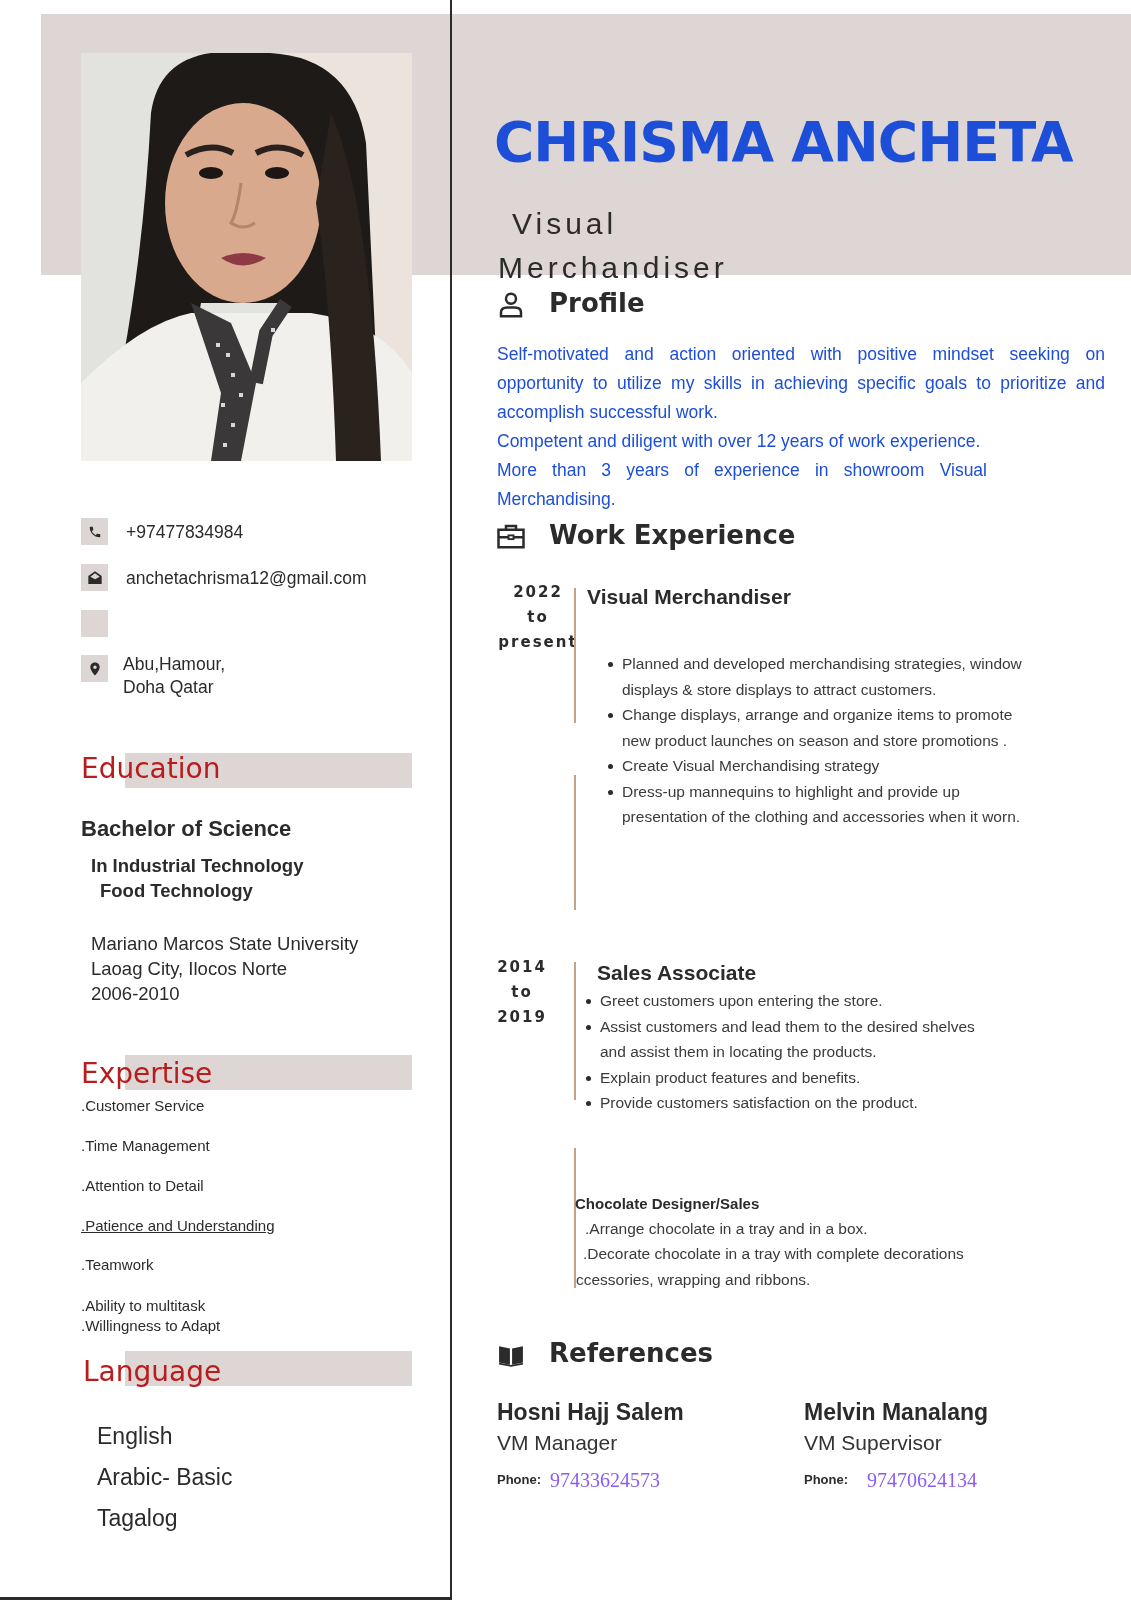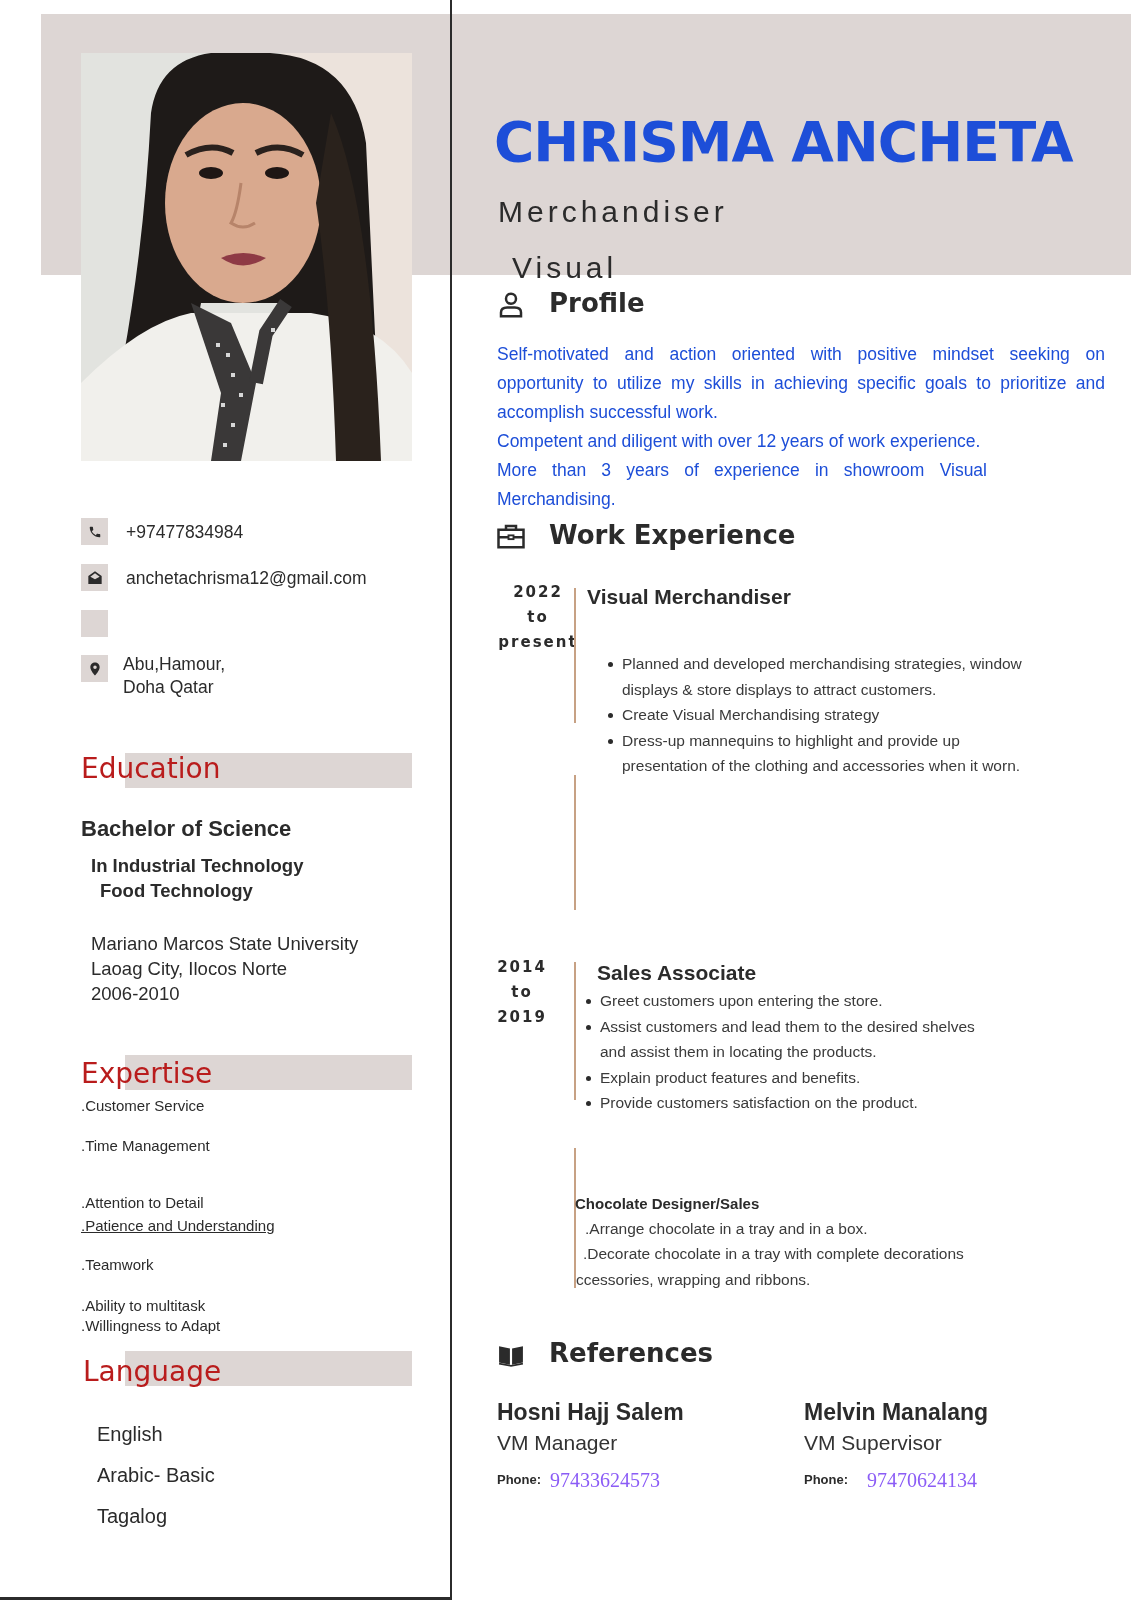--- a/index.html
+++ b/index.html
@@ -22,21 +22,21 @@
   .profile-text p { margin:0; }
   
   .c-icon { position:absolute; left:81px; width:27px; height:27px; background:#ddd6d4;
             display:flex; align-items:center; justify-content:center; }
   .c-text { position:absolute; font-size:17.5px; color:#2b2b2b; font-family:"Liberation Sans", sans-serif; line-height:23px; }
   
   .left-bar { position:absolute; left:125px; width:287px; height:35px; background:#ddd6d4; }
   .left-head { position:absolute; left:81px; font-size:28px; font-weight:normal; color:#b91c1c; }
   .edu { position:absolute; font-family:"Liberation Sans", sans-serif; color:#2b2b2b; }
   .exp-item { position:absolute; left:81px; font-size:15px; font-family:"Liberation Sans", sans-serif; color:#2b2b2b; }
-  .lang { position:absolute; left:97px; font-size:20px; font-family:"Liberation Sans", sans-serif; color:#2b2b2b; }
+  .lang { position:absolute; left:97px; font-size:23px; font-family:"Liberation Sans", sans-serif; color:#2b2b2b; }
   
   .date { position:absolute; width:84px; text-align:center; font-size:15px; font-weight:bold;
           letter-spacing:2px; line-height:25px; color:#2b2b2b; }
   .vline { position:absolute; width:2px; background:#c7a184; }
   .job-title { position:absolute; font-size:21px; font-weight:bold; color:#2b2b2b; white-space:nowrap; font-family:"Liberation Sans", sans-serif; }
   .bullets { position:absolute; margin:0; padding:0; list-style:none; font-size:15.5px; line-height:25.5px;
              color:#3a3a3a; font-family:"Liberation Sans", sans-serif; }
   .bullets li { position:relative; padding-left:16px; }
   .bullets li::before { content:""; position:absolute; left:2px; top:11px; width:5px; height:5px; border-radius:50%; background:#2b2b2b; }
   .plain { position:absolute; font-size:15.5px; line-height:25.5px; color:#3a3a3a; font-family:"Liberation Sans", sans-serif; white-space:nowrap; }
@@ -87,22 +87,22 @@
       <rect x="158" y="340" width="4" height="4"></rect>
         <rect x="190" y="275" width="4" height="4"></rect>
     </g>
 
     <path d="M250 60 Q290 150 300 408 L255 408 Q250 250 235 150 Z" fill="#2a221c"></path>
   </svg>
 </div>
 
 <div class="name">CHRISMA ANCHETA</div>
 <div class="role">
+  <div style="padding-left:14px;">Visual</div>
   <div style="margin-top:-12px;">Merchandiser</div>
-  <div style="padding-left:14px;">Visual</div>
 </div>
 
 <div class="c-icon" style="top:518px;">
   <svg width="14" height="14" viewBox="0 0 24 24">
       <path d="M6.6 10.8c1.4 2.8 3.8 5.1 6.6 6.6l2.2-2.2c.3-.3.7-.4 1-.2 1.1.4 2.3.6 3.6.6.6 0 1 .4 1 1V20c0 .6-.4 1-1 1C10.6 21 3 13.4 3 4c0-.6.4-1 1-1h3.5c.6 0 1 .4 1 1 0 1.3.2 2.5.6 3.6.1.3 0 .7-.2 1L6.6 10.8z" fill="#2b2b2b"></path>
     </svg>
 </div>
 <div class="c-text" style="left:126px; top:521px;">+97477834984</div>
 
 <div class="c-icon" style="top:564px;">
@@ -133,21 +133,21 @@
 <div class="edu" style="left:91px; top:931px; font-size:18.5px; line-height:25px;">
   <div>Mariano Marcos State University</div>
   <div>Laoag City, Ilocos Norte</div>
   <div>2006-2010</div>
 </div>
 
 <div class="left-bar" style="top:1055px;"></div>
 <div class="left-head" style="top:1057px;">Expertise</div>
 <div class="exp-item" style="top:1097px;">.Customer Service</div>
 <div class="exp-item" style="top:1137px;">.Time Management</div>
-<div class="exp-item" style="top:1177px;margin-top:17px;">.Attention to Detail</div>
+<div class="exp-item" style="top:1177px;">.Attention to Detail</div>
 <div class="exp-item" style="top:1217px;text-decoration:underline;">.Patience and Understanding</div>
 <div class="exp-item" style="top:1256px;">.Teamwork</div>
 <div class="exp-item" style="top:1297px;">.Ability to multitask</div>
 <div class="exp-item" style="top:1317px;">.Willingness to Adapt</div>
 
 <div class="left-bar" style="top:1351px;"></div>
 <div class="left-head" style="left:83px; top:1355px;">Language</div>
 <div class="lang" style="top:1423px;">English</div>
 <div class="lang" style="top:1464px;">Arabic- Basic</div>
 <div class="lang" style="top:1505px;">Tagalog</div>
@@ -174,20 +174,21 @@
 <div class="date" style="left:480px; top:580px;margin-left:16px;">
   <div>2022</div>
   <div>to</div>
   <div>present</div>
 </div>
 <div class="vline" style="left:574px; top:588px; height:135px;"></div>
 <div class="vline" style="left:574px; top:775px; height:135px;"></div>
 <div class="job-title" style="left:587px; top:585px;">Visual Merchandiser</div>
 <ul class="bullets" style="left:606px; top:651px; width:430px;">
   <li>Planned and developed merchandising strategies, window displays &amp; store displays to attract customers.</li>
+  <li>Change displays, arrange and organize items to promote  new product launches on season and store promotions .</li>
   <li>Create Visual Merchandising strategy</li>
   <li>Dress-up mannequins to highlight and provide up presentation of the clothing and accessories when it worn.</li>
 </ul>
 
 <div class="date" style="left:480px; top:955px;">
   <div>2014</div>
   <div>to</div>
   <div>2019</div>
 </div>
 <div class="vline" style="left:574px; top:962px; height:138px;"></div>

